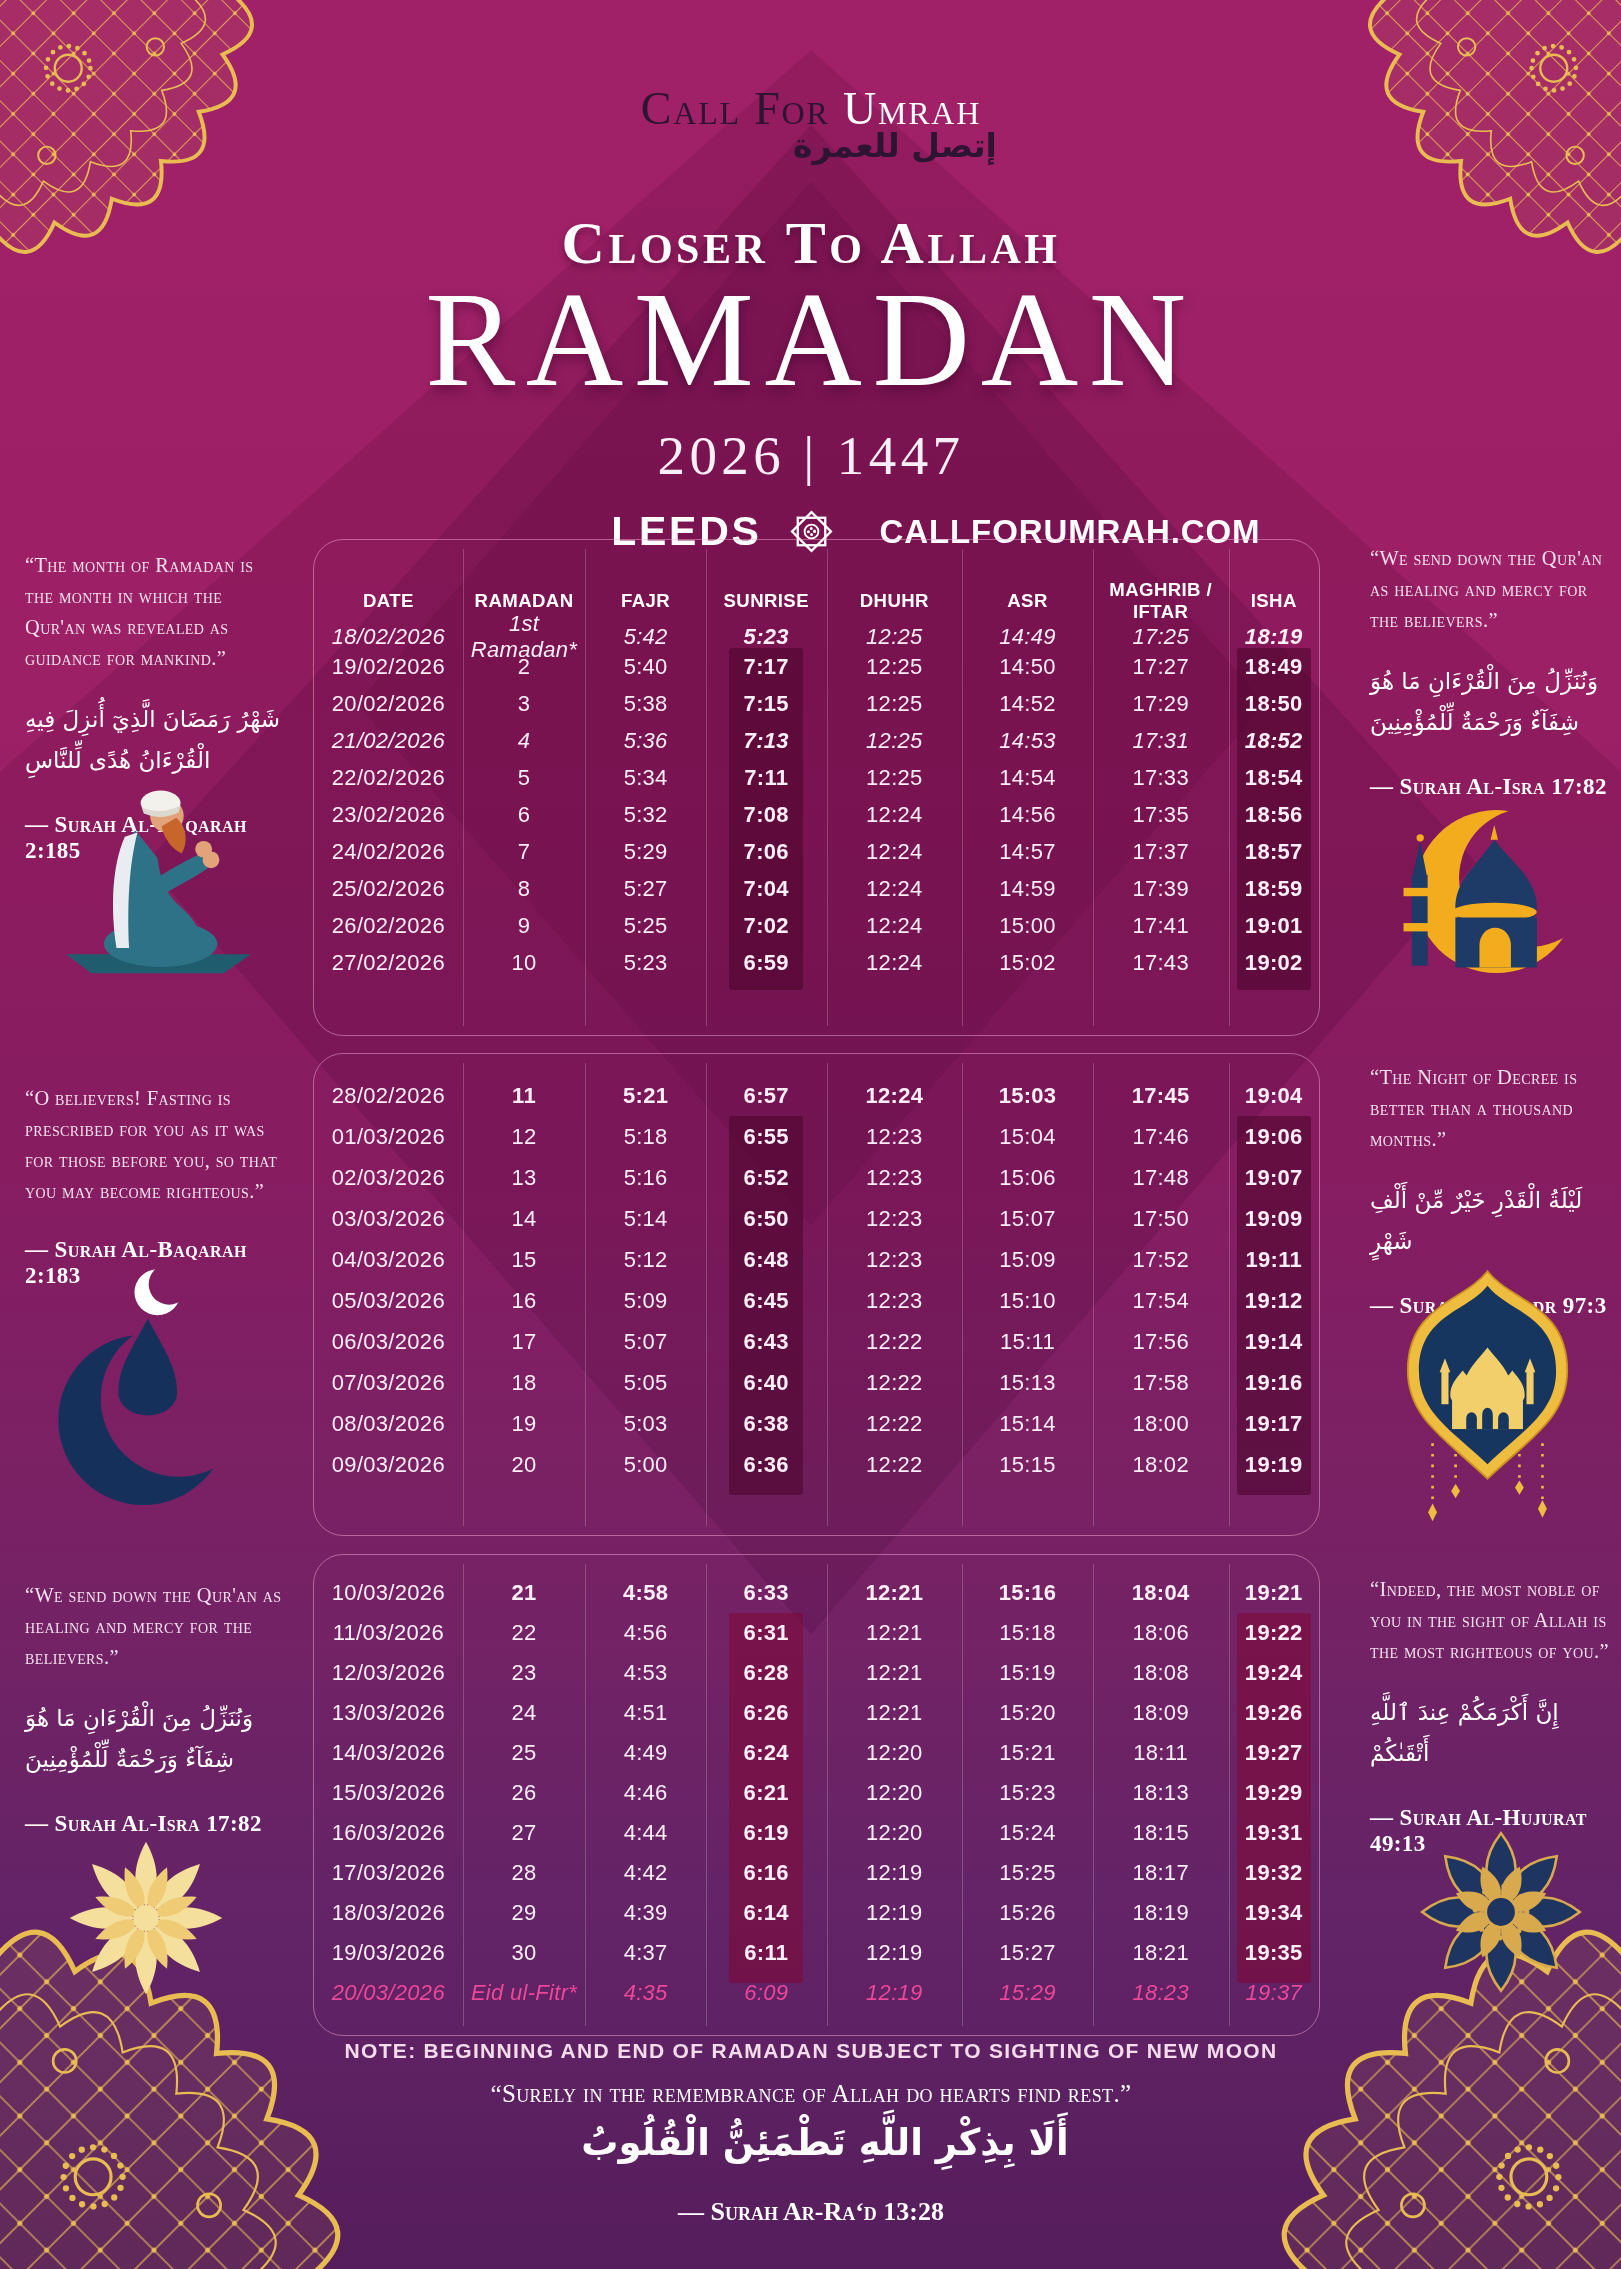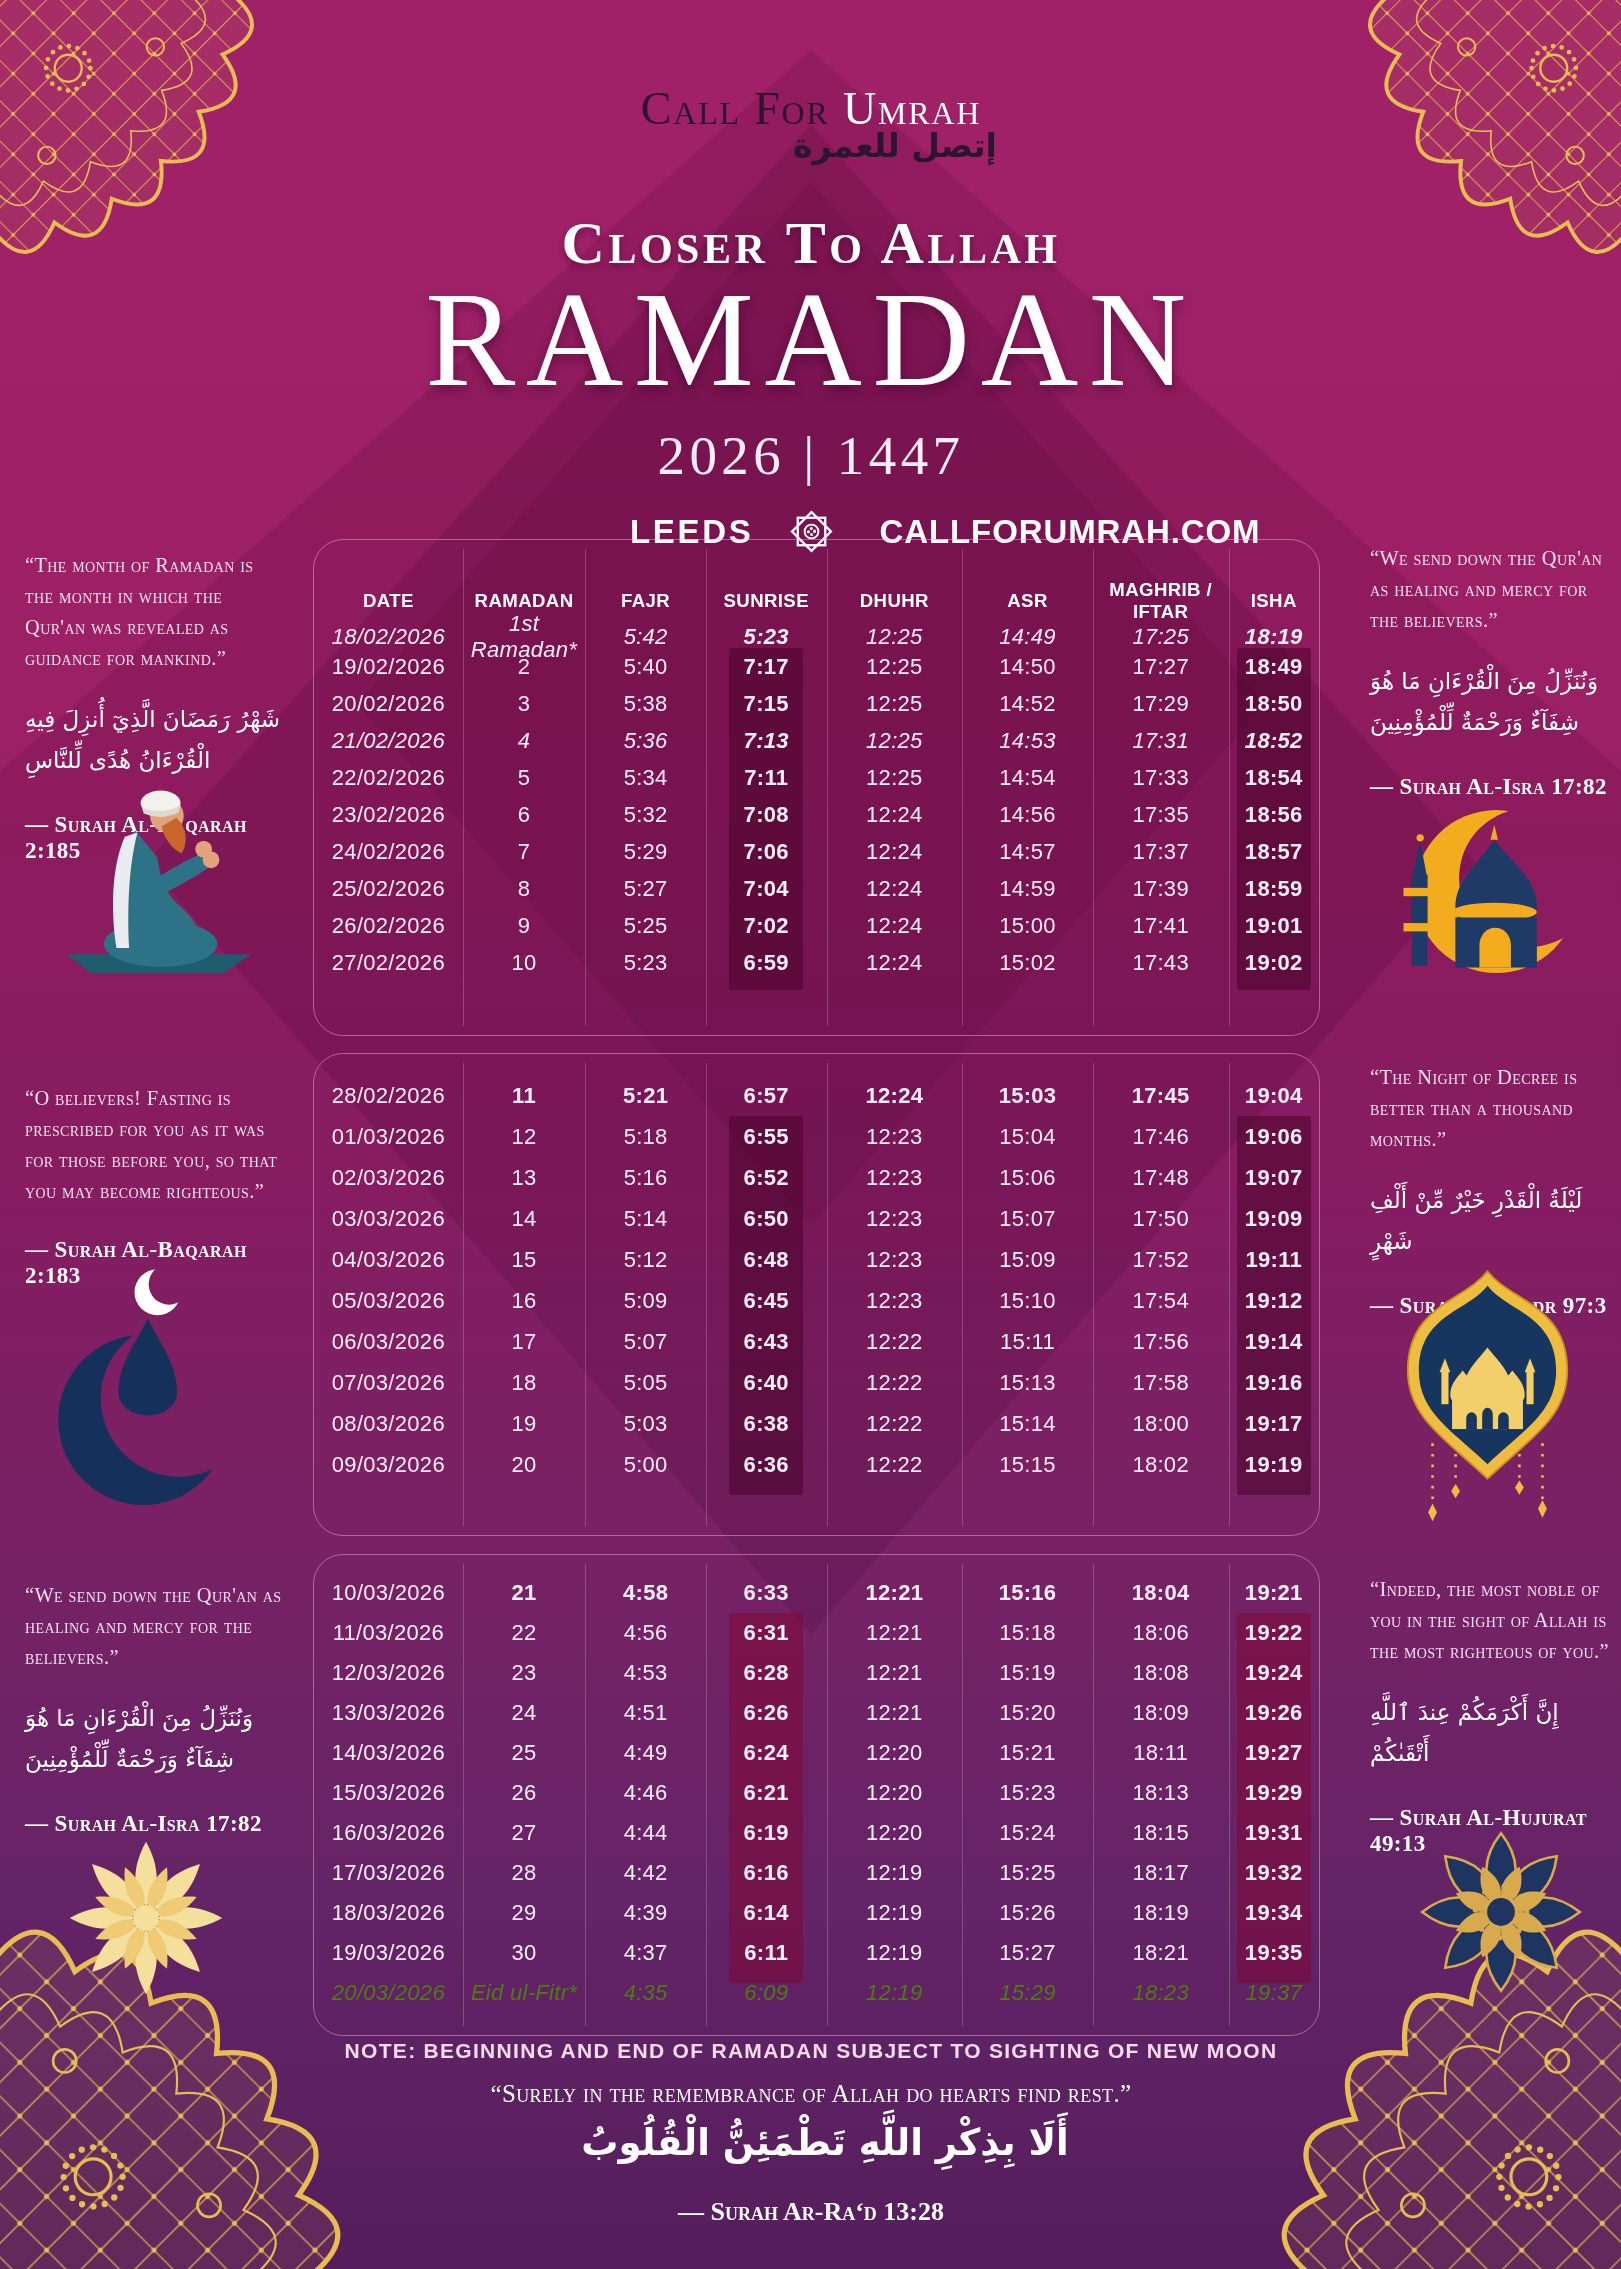--- a/index.html
+++ b/index.html
@@ -22,39 +22,39 @@
     font-family:"DejaVu Sans",sans-serif;font-weight:700;font-size:33px;color:#2d1432;}
   .subtitle{left:0;right:0;top:209px;text-align:center;color:#fff;
     font-family:"Liberation Serif",serif;font-variant:small-caps;font-weight:700;
     font-size:60px;letter-spacing:3.5px;text-shadow:0 3.5px 7px rgba(55,0,38,.45);}
   .maintitle{left:0;right:0;top:262px;text-align:center;color:#fff;
     font-family:"Liberation Serif",serif;font-size:135px;letter-spacing:10.6px;font-weight:400;
     text-shadow:0 5.3px 10.6px rgba(55,0,38,.5);}
   .year{left:0;right:0;top:424px;text-align:center;color:#fbeef6;
     font-family:"Liberation Serif",serif;font-size:55px;letter-spacing:4.4px;}
   .cityrow{left:0;right:0;top:504px;display:grid;grid-template-columns:1fr auto 1fr;align-items:center;color:#fff;}
-  .cityrow .city{justify-self:end;margin-right:30px;font-size:33px;font-weight:700;letter-spacing:2.7px;}
+  .cityrow .city{justify-self:end;margin-right:22px;font-size:41px;font-weight:700;letter-spacing:2.7px;}
   .cityrow .site{justify-self:start;margin-left:41px;font-size:33px;font-weight:700;letter-spacing:0.9px;}
   .star-med{width:55px;height:55px;}
 
   
   .tblock{position:absolute;left:313px;width:1007px;border:1.8px solid rgba(243,170,209,.5);
           border-radius:30px;box-sizing:border-box;}
   #block1{top:539px;height:497px;}
   #block2{top:1053px;height:483px;}
   #block3{top:1554px;height:482px;}
   .rows{position:relative;z-index:2;}
   .trow{display:grid;grid-template-columns:14.8% 12.2% 12% 12% 13.5% 13% 13.5% 9%;align-items:center;}
   .tcell{text-align:center;font-size:22px;color:#fdeef7;letter-spacing:0.3px;}
   .thead .tcell{font-weight:700;font-size:18.6px;letter-spacing:0.4px;color:#ffffff;}
   .c-sunrise,.c-isha{font-weight:700;}
   .trow.first .tcell{font-style:italic;}
   .trow.boldrow .tcell{font-weight:700;}
   .trow.boldrow .c-date{font-weight:400;}
-  .trow.eid .tcell{font-style:italic;color:#4d7c0f;font-weight:400;}
+  .trow.eid .tcell{font-style:italic;color:#ec4899;font-weight:400;}
   .vsep{position:absolute;top:8.9px;bottom:8.9px;width:0.9px;background:rgba(255,255,255,.20);z-index:1;}
   .stripe{position:absolute;width:74px;background:rgba(73,3,42,.55);z-index:0;border-radius:2.7px;}
   .stripe.s3{background:rgba(125,8,55,.58);}
 
   
   .quote{position:absolute;width:259px;}
   .quote.right{width:243px;}
   .q-en{font-family:"Liberation Serif",serif;font-variant:small-caps;font-size:20.4px;line-height:1.52;
         color:#f6e2ee;letter-spacing:0.4px;}
   .q-ar{font-family:"DejaVu Sans",sans-serif;font-size:23px;line-height:1.8;color:#ffffff;

